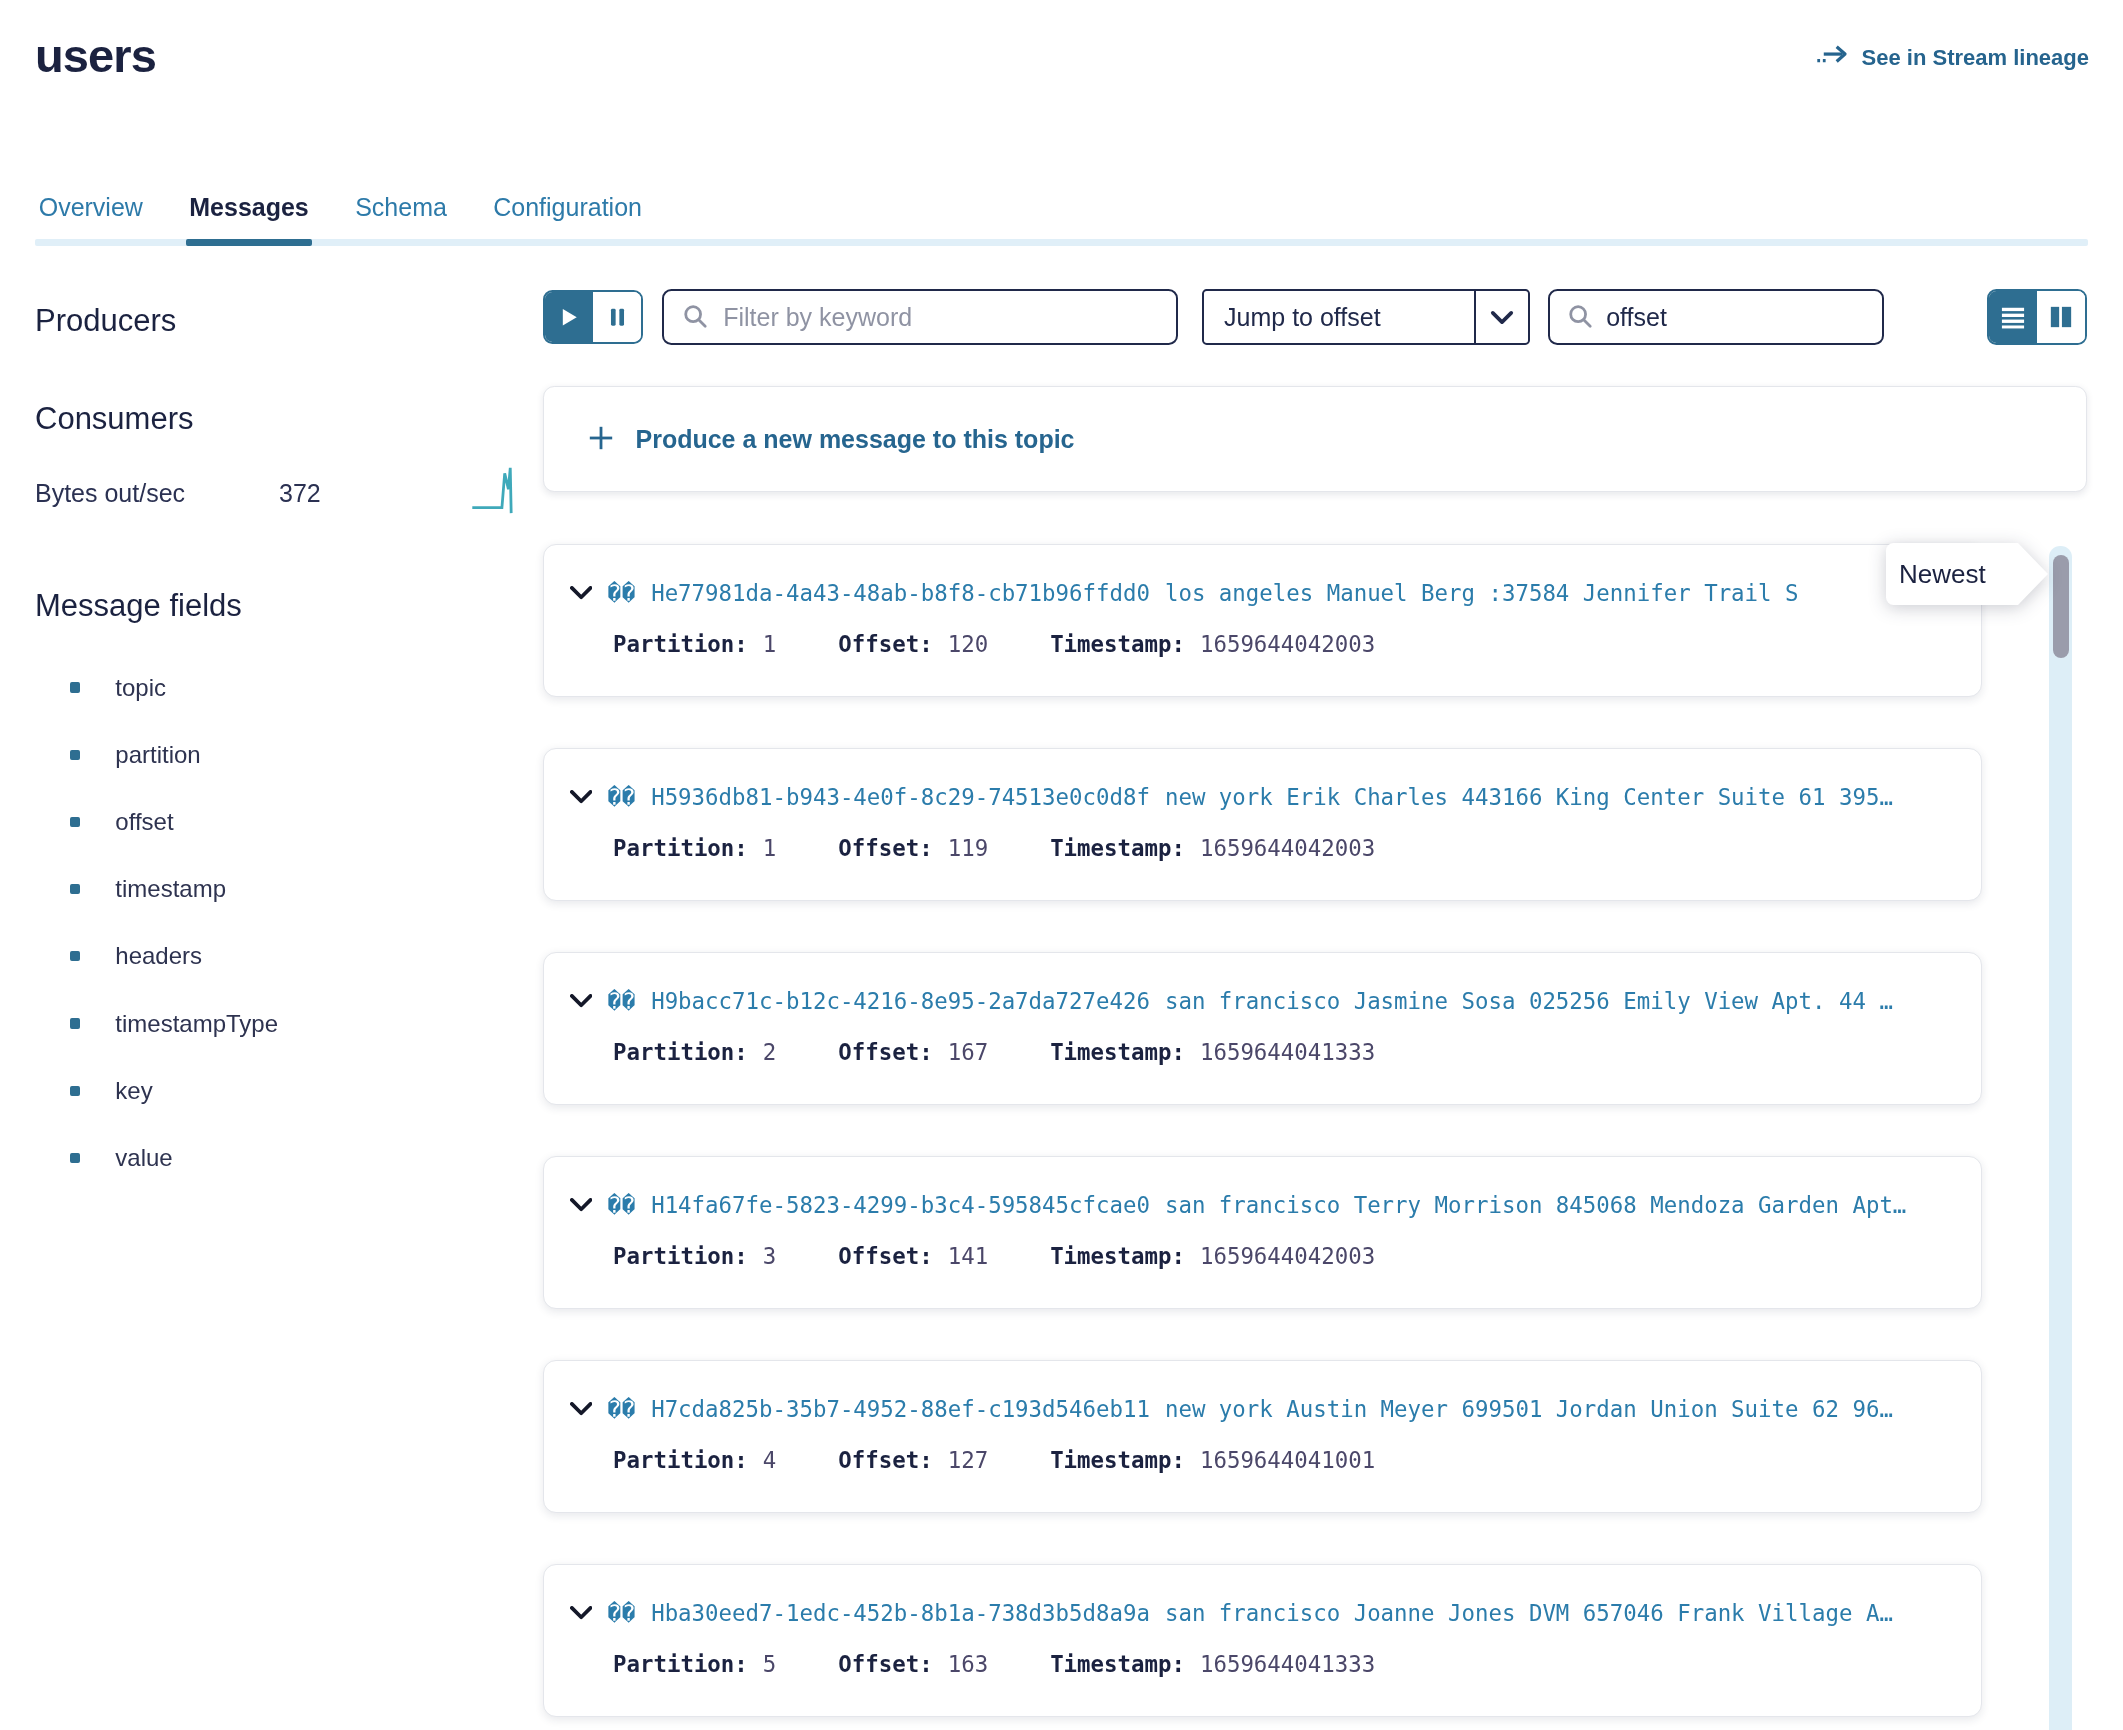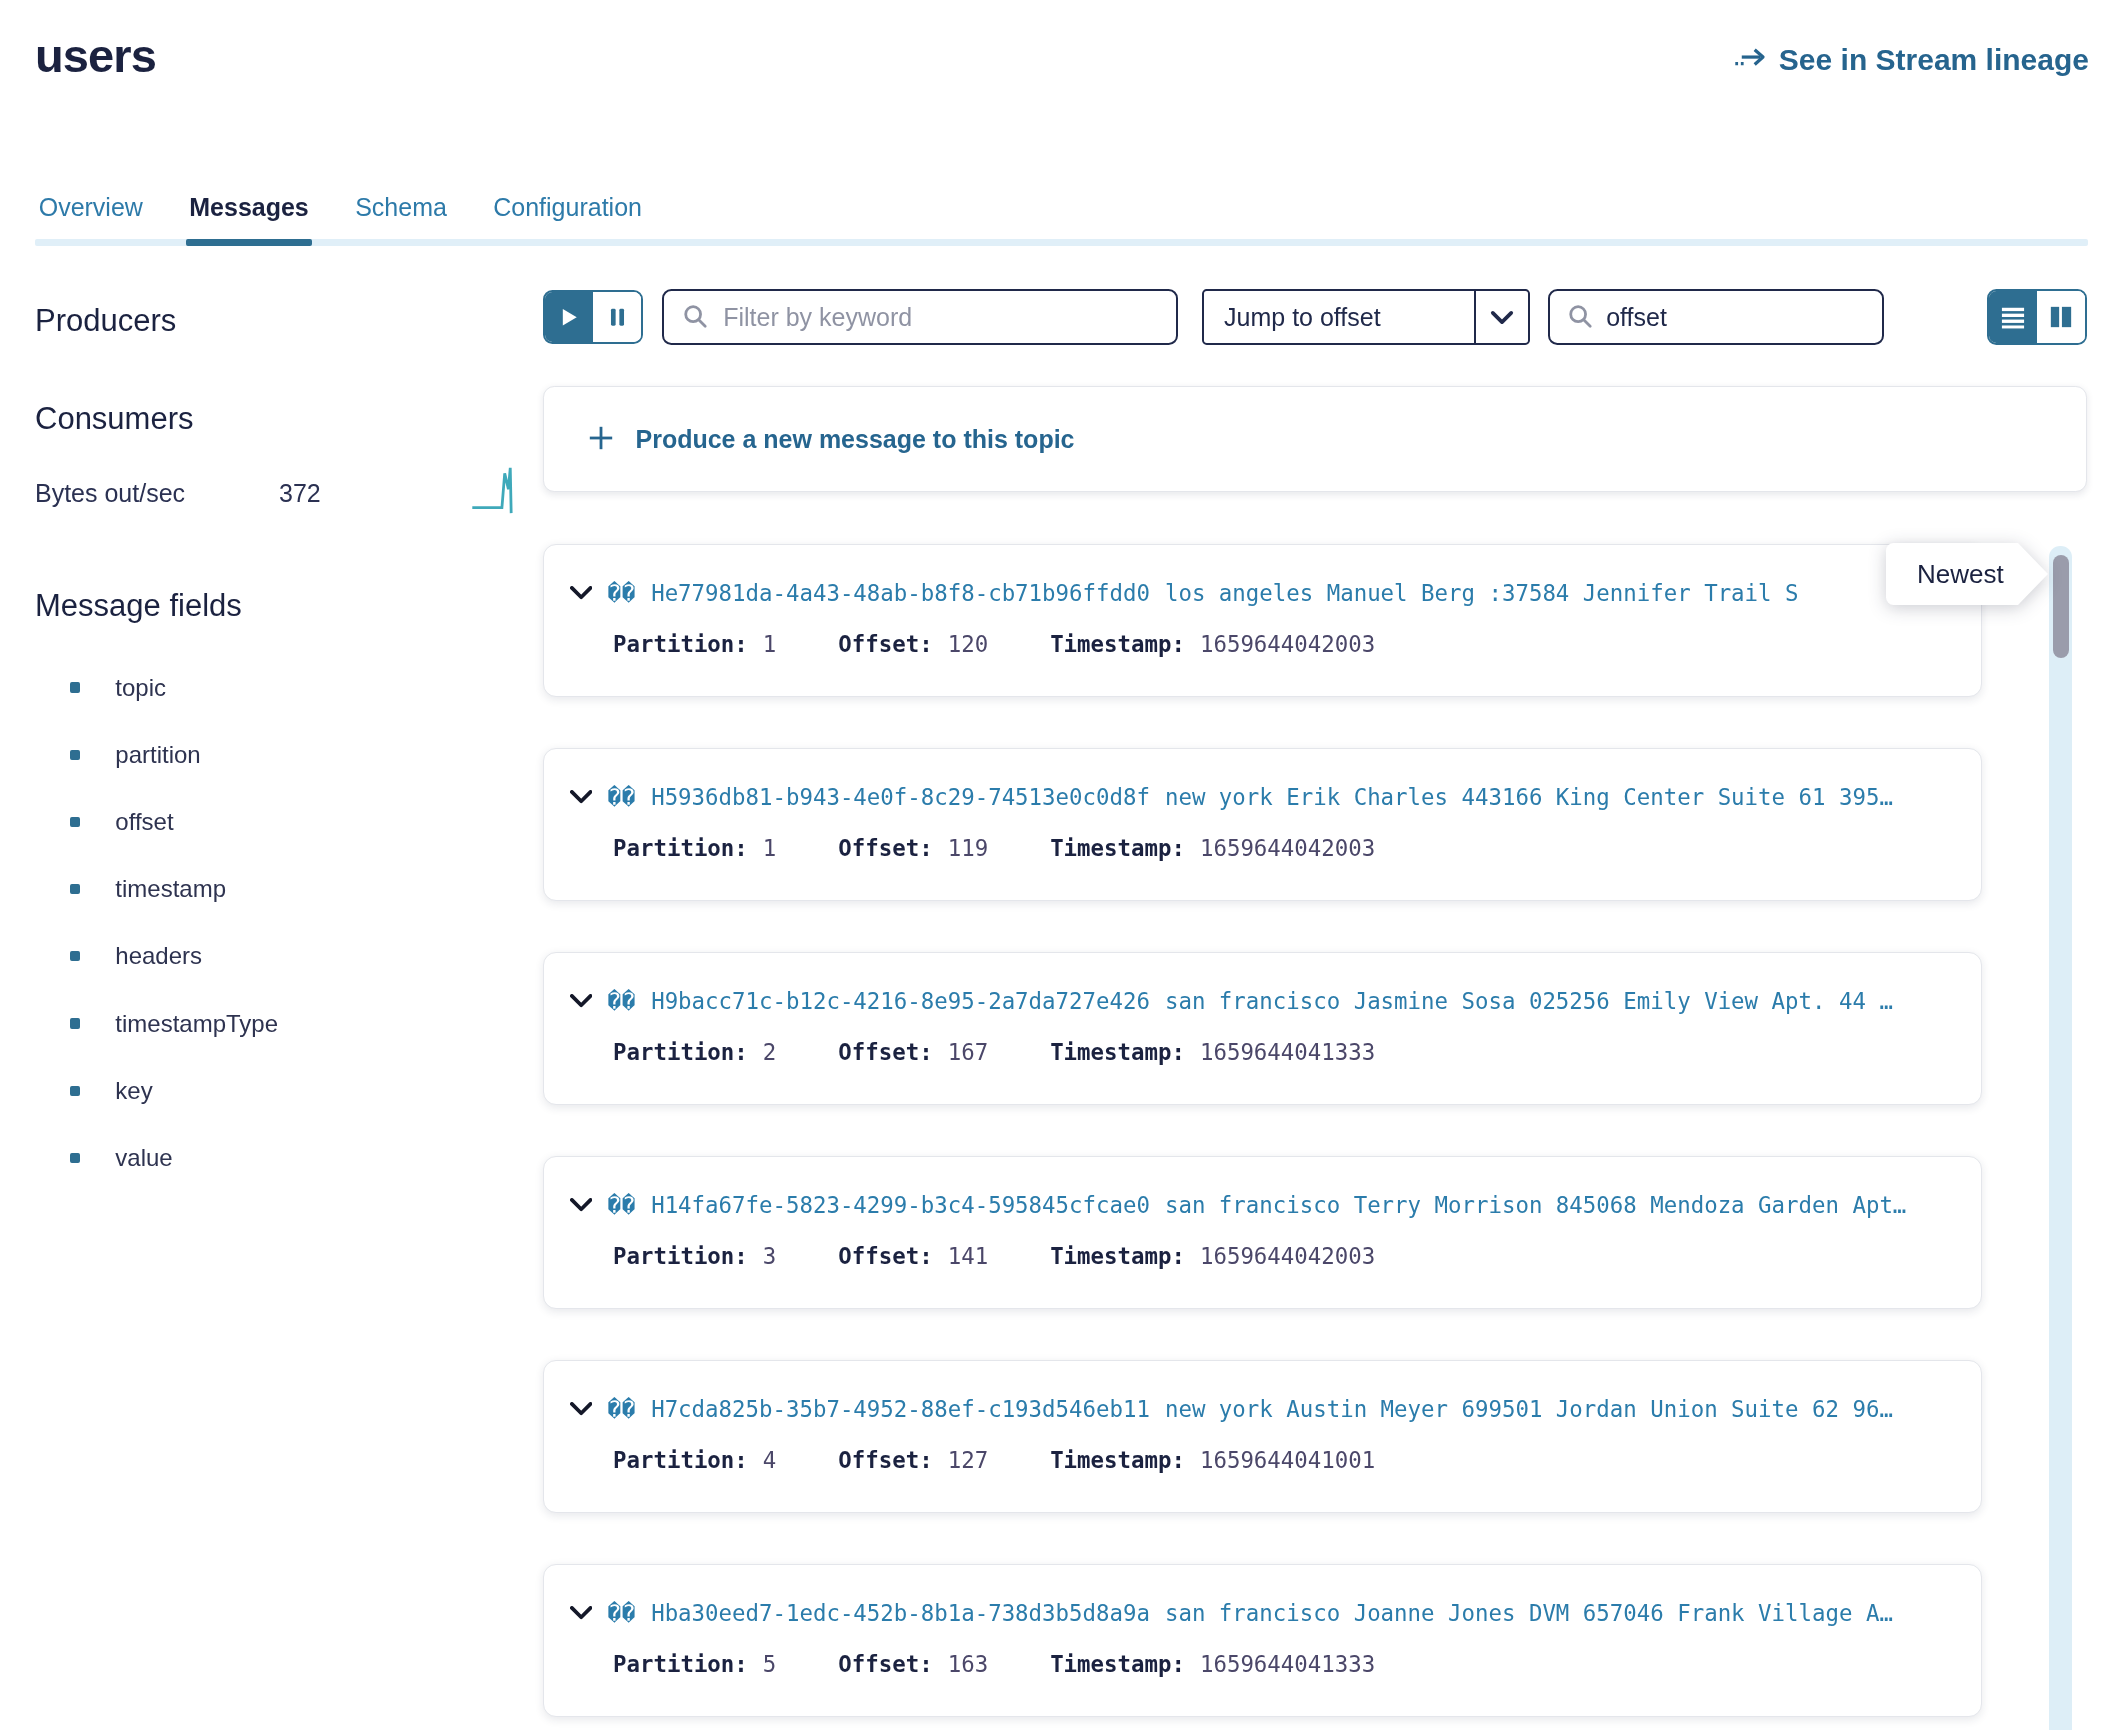--- a/index.html
+++ b/index.html
@@ -9,21 +9,21 @@
     width: 2124px;
     height: 1730px;
     background: #fff;
     font-family: "Liberation Sans", sans-serif;
     color: #1d2445;
     overflow: hidden;
   }
   
   .header { display: flex; justify-content: space-between; align-items: flex-start; padding: 28px 35px 0 35px; }
   .page-title { font-size: 47px; font-weight: 700; color: #1b2240; letter-spacing: -0.9px; }
-  .lineage-link { display: flex; align-items: center; gap: 11.2px; margin-top: 15px; font-size: 30px; font-weight: 600; color: #26648e; cursor: pointer; }
+  .lineage-link { display: flex; align-items: center; gap: 11.2px; margin-top: 15px; font-size: 22px; font-weight: 600; color: #26648e; cursor: pointer; }
   
   .tabs { position: relative; display: flex; gap: 39px; margin: 110px 35px 0 35px; }
   .tabs-track { position: absolute; left: 0; bottom: 0; width: 2053px; height: 7.5px; background: #e0eff8; border-radius: 1.9px; z-index: 0; }
   .tab { position: relative; z-index: 1; padding: 0 3.7px 24px 3.7px; font-size: 25px; color: #2d7aa9; cursor: pointer; }
   .tab.active { color: #1b2240; font-weight: 600; }
   .tab.active::after { content: ""; position: absolute; left: 0; right: 0; bottom: 0; height: 7.5px; background: #2e6e91; border-radius: 1.9px; }
   
   .body-row { display: flex; margin-top: 42px; }
   .sidebar { width: 543px; padding-left: 35px; flex-shrink: 0; }
   .section-heading { font-size: 31px; font-weight: 400; color: #1b2240; }
@@ -76,21 +76,21 @@
   .msg-meta { margin-top: 25px; padding-left: 43px; display: flex; gap: 62px; font-family: "DejaVu Sans Mono", monospace; font-size: 22.4px; color: #4b4769; }
   .meta-group { display: flex; gap: 15px; justify-content: center; }
   .meta-lbl { font-weight: 700; color: #1b2240; }
   .row-chevron { flex-shrink: 0; display: grid; place-items: center; }
   
   .newest-wrap { position: absolute; left: 1886px; top: 543px; z-index: 6; filter: drop-shadow(0 3.7px 8.4px rgba(20,25,50,0.22)); }
   .newest {
     width: 162px; height: 62px; background: #fff;
     border-radius: 7.5px 0 0 7.5px;
     clip-path: polygon(0 0, 132px 0, 100% 50%, 132px 100%, 0 100%);
-    display: flex; align-items: center; padding-left: 31px;
+    display: flex; align-items: center; padding-left: 13px;
     font-size: 26px; color: #1b2240;
   }
   
   .scroll-track { position: absolute; left: 2049px; top: 546px; width: 23px; height: 1184px; background: #ddeef7; border-radius: 11.2px 11.2px 0 0; z-index: 4; }
   .scroll-thumb { position: absolute; left: 3.7px; top: 9.3px; width: 16px; height: 103px; background: #9a9cab; border-radius: 8.4px; cursor: grab; }
 </style>
 </head>
 <body>
 
 <div class="app">

